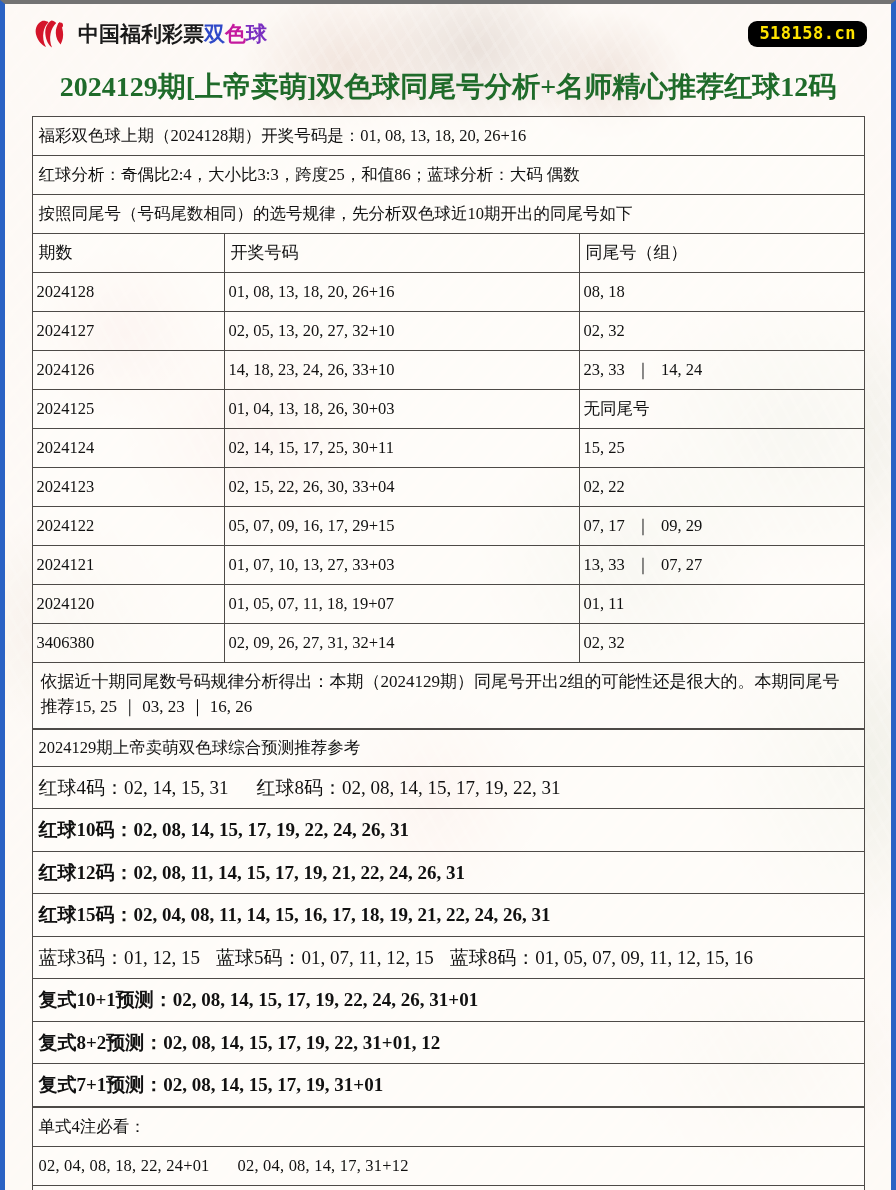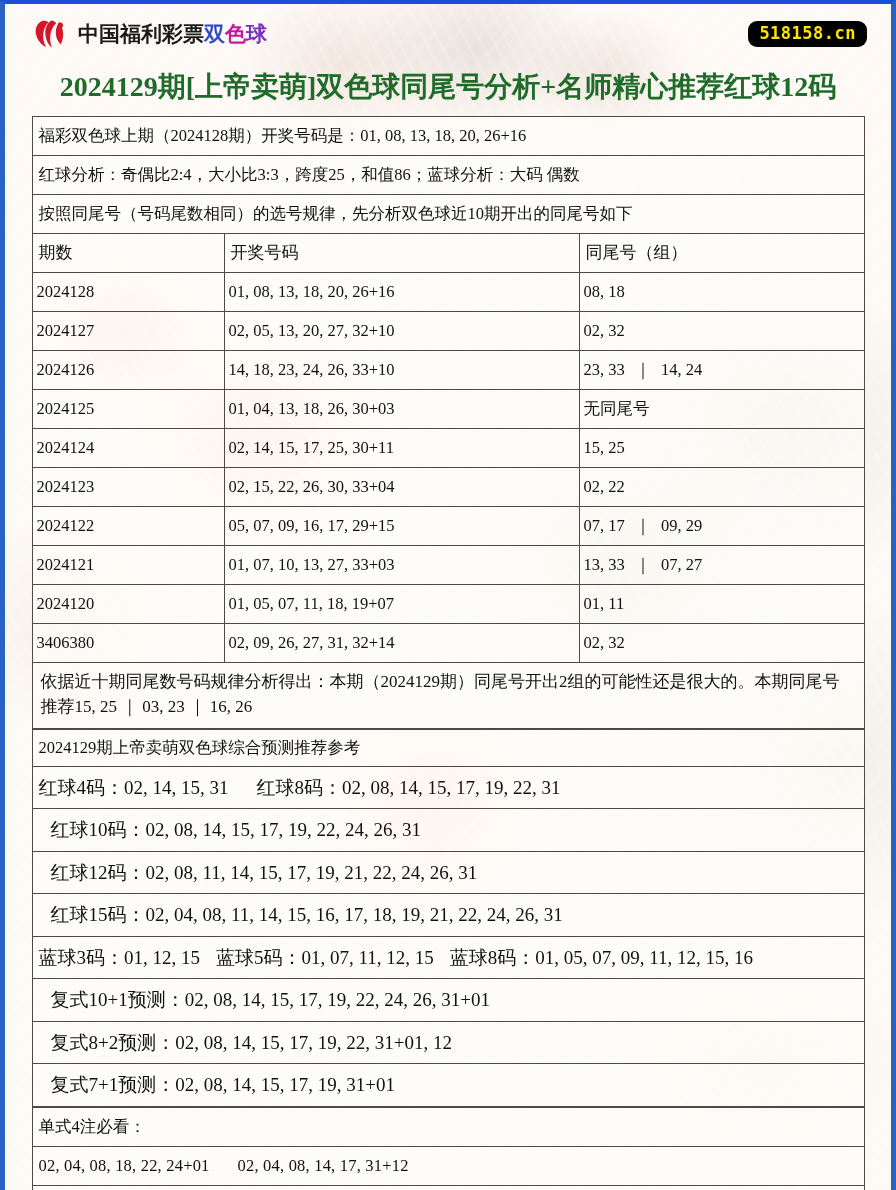--- a/index.html
+++ b/index.html
@@ -13,21 +13,21 @@
     position: relative;
     overflow: hidden;
   }
 
   
   #page {
     position: relative;
     width: 896px; height: 1190px;
     border-left: 5px solid #2a62c4;
     border-right: 5px solid #2a62c4;
-    border-top: 4px solid #1d4ed8;
+    border-top: 4px solid #737373;
     background: #fdfaf6;
     overflow: hidden;
   }
 
   
   #bg-art {
     position: absolute; inset: 0;
     z-index: 0;
     opacity: 1;
     background-color: #fdfaf7;
@@ -127,21 +127,21 @@
   .tbl td, .tbl th {
     border: 1px solid #4d4a47;
     padding: 7px 6px;
     font-size: 16.5px;
     color: #111111;
     text-align: left;
     font-weight: normal;
     background: rgba(255,253,250,.62);
     line-height: 1.45;
   }
-  .tbl td.left { text-align: left; padding-left: 18px; }
+  .tbl td.left { text-align: left; padding-left: 6px; font-weight: bold; }
 
   .sum-row td { font-size: 16.5px; }
 
   .hist-head td { font-size: 17px; }
   .hist-body td { font-size: 16.5px; padding: 7px 4px; }
 
   .sep { display: inline-block; padding: 0 10px; color: #111; }
 
   .note td {
     text-align: left;

